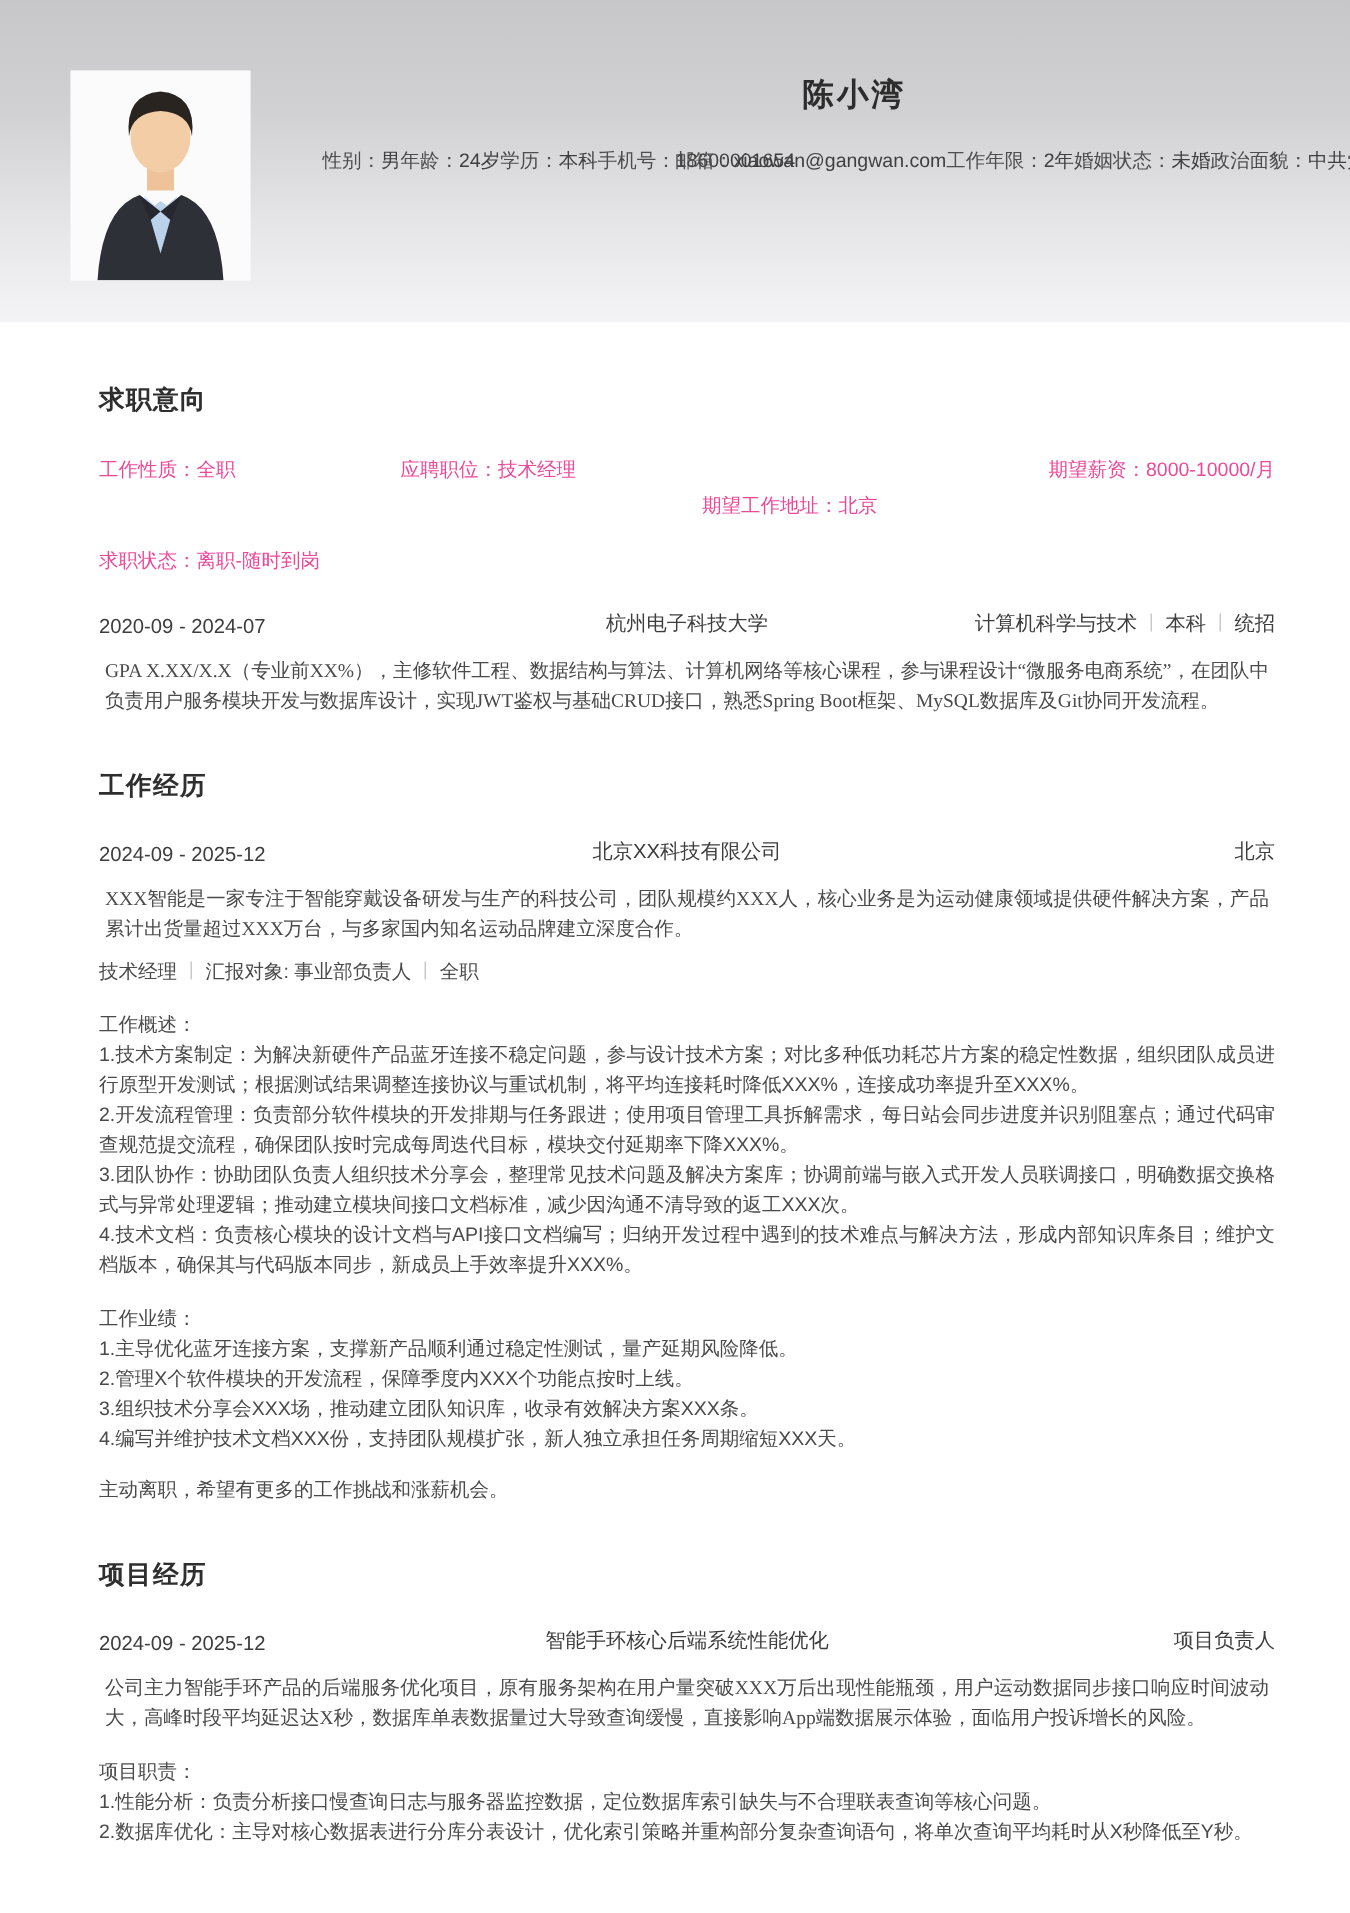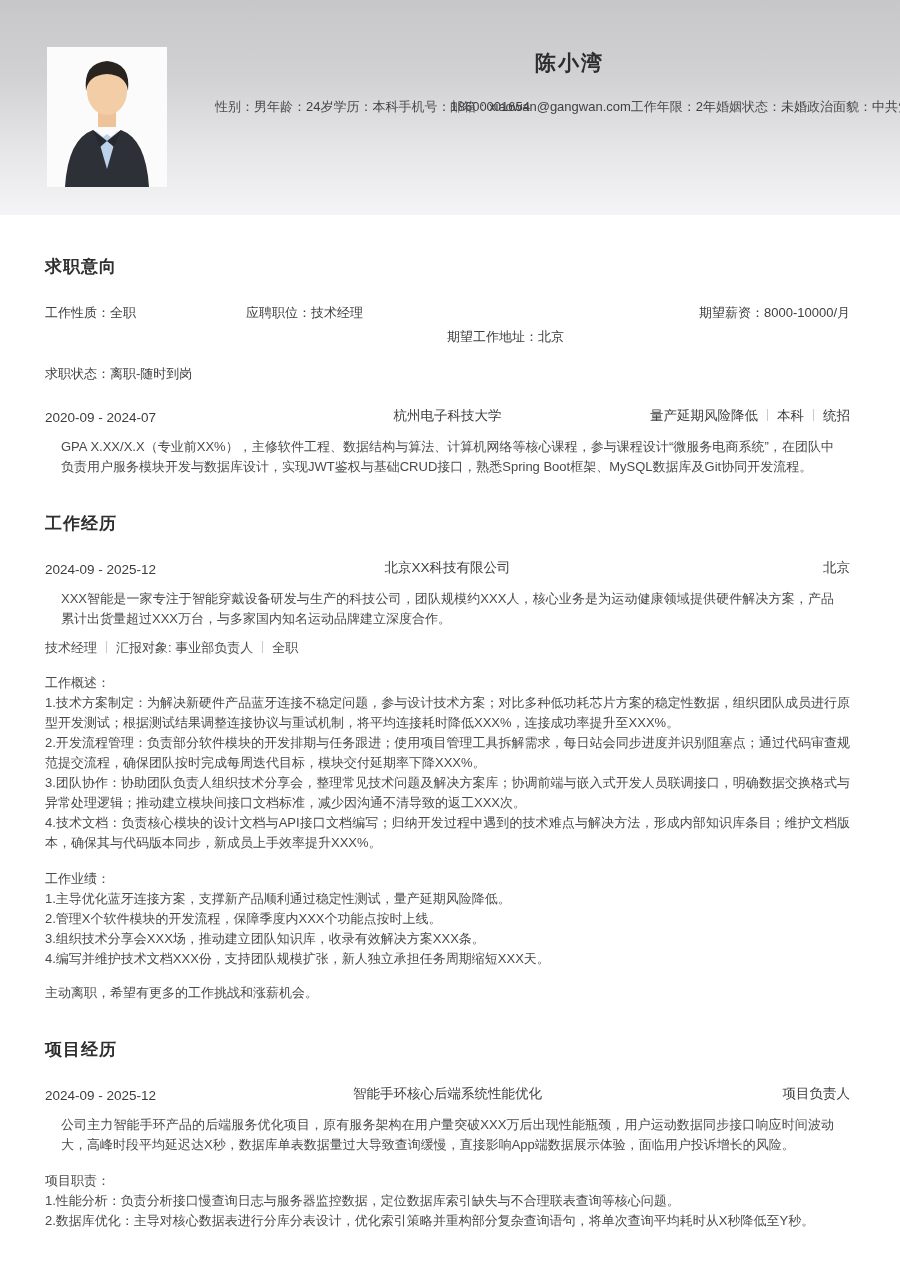--- a/index.html
+++ b/index.html
@@ -21,40 +21,40 @@
   .hdr-info { margin-left:48px; padding-top:2px; flex:1; }
   .name { font-size:21px; font-weight:bold; color:#2d2d2d; margin:0 0 17px; letter-spacing:2px;text-align:center; }
   .fields { display:flex; }
   .fcol { display:flex; flex-direction:row; }
   .fcol-left { width:235px; }
   .frow { font-size:13px; color:#4d4d4d; height:26px; line-height:26px; white-space:nowrap; }
   .flabel { color:#4d4d4d; }
   .fvalue { color:#3f3f3f; }
 
   
-  main { padding:0 50px 0 45px; }
+  main { padding:0 50px 0 66px; }
   .sec-title { font-size:17px; font-weight:bold; color:#2e2e2e; margin:36px 0 0; line-height:22px; letter-spacing:1px; }
   .sec-title.first { margin-top:41px; }
 
-  .intent-row { display:flex; margin-top:26px; font-size:13px; color:#404040; }
+  .intent-row { display:flex; margin-top:26px; font-size:13px; color:#ec4899; }
   .intent-row.second { margin-top:19px;align-items:center; }
   .ii { white-space:nowrap; }
   .ii-1 { width:201px; }
   .ii-2 { width:201px; }
   .ii-3 { width:227px;margin-top:24px; }
   .ii-4 { margin-left:auto; text-align:center; }
 
   .meta-row { display:flex; margin-top:24px; font-size:13.5px; color:#3d3d3d; align-items:flex-end; }
   .meta-left  { flex:1; white-space:nowrap; }
   .meta-center{ flex:1.4; text-align:center; white-space:nowrap; }
   .meta-right { flex:1; text-align:right; white-space:nowrap; }
 
   .sep { display:inline-block; width:1px; height:12px; background:#c9c9c9; margin:0 9px; vertical-align:-1px; }
 
-  .para { font-size:13px; color:#4a4a4a; line-height:20px; margin:12px 16px 0; text-align:justify; }
+  .para { font-size:13px; color:#4a4a4a; line-height:20px; margin:12px 4px 0; text-align:justify;font-family:Liberation Serif, serif; }
   .pos-line { margin-top:10px; font-size:13px; color:#4a4a4a; }
   .block { margin-top:16px; font-size:13px; color:#4a4a4a; line-height:20px; }
   .block .bl-item { text-align:justify; }
   .leave-line { margin-top:14px; font-size:13px; color:#4a4a4a; line-height:20px; }
 </style>
 </head>
 <body>
 
 <div class="page">
 
@@ -103,21 +103,21 @@
       <div class="intent-row second">
         <div class="ii"><span>求职状态：</span><span>离职-随时到岗</span></div>
       </div>
     </section>
 
     <section>
       <div class="meta-row">
         <div class="meta-left">2020-09 - 2024-07</div>
         <div class="meta-center">杭州电子科技大学</div>
         <div class="meta-right">
-          <span>量产延期风险降低</span><span class="sep"></span><span>本科</span><span class="sep"></span><span>统招</span>
+          <span>计算机科学与技术</span><span class="sep"></span><span>本科</span><span class="sep"></span><span>统招</span>
         </div>
       </div>
       <p class="para">GPA X.XX/X.X（专业前XX%），主修软件工程、数据结构与算法、计算机网络等核心课程，参与课程设计“微服务电商系统”，在团队中负责用户服务模块开发与数据库设计，实现JWT鉴权与基础CRUD接口，熟悉Spring Boot框架、MySQL数据库及Git协同开发流程。</p>
     </section>
 
     <section>
       <h2 class="sec-title">工作经历</h2>
       <div class="meta-row">
         <div class="meta-left">2024-09 - 2025-12</div>
         <div class="meta-center">北京XX科技有限公司</div>

